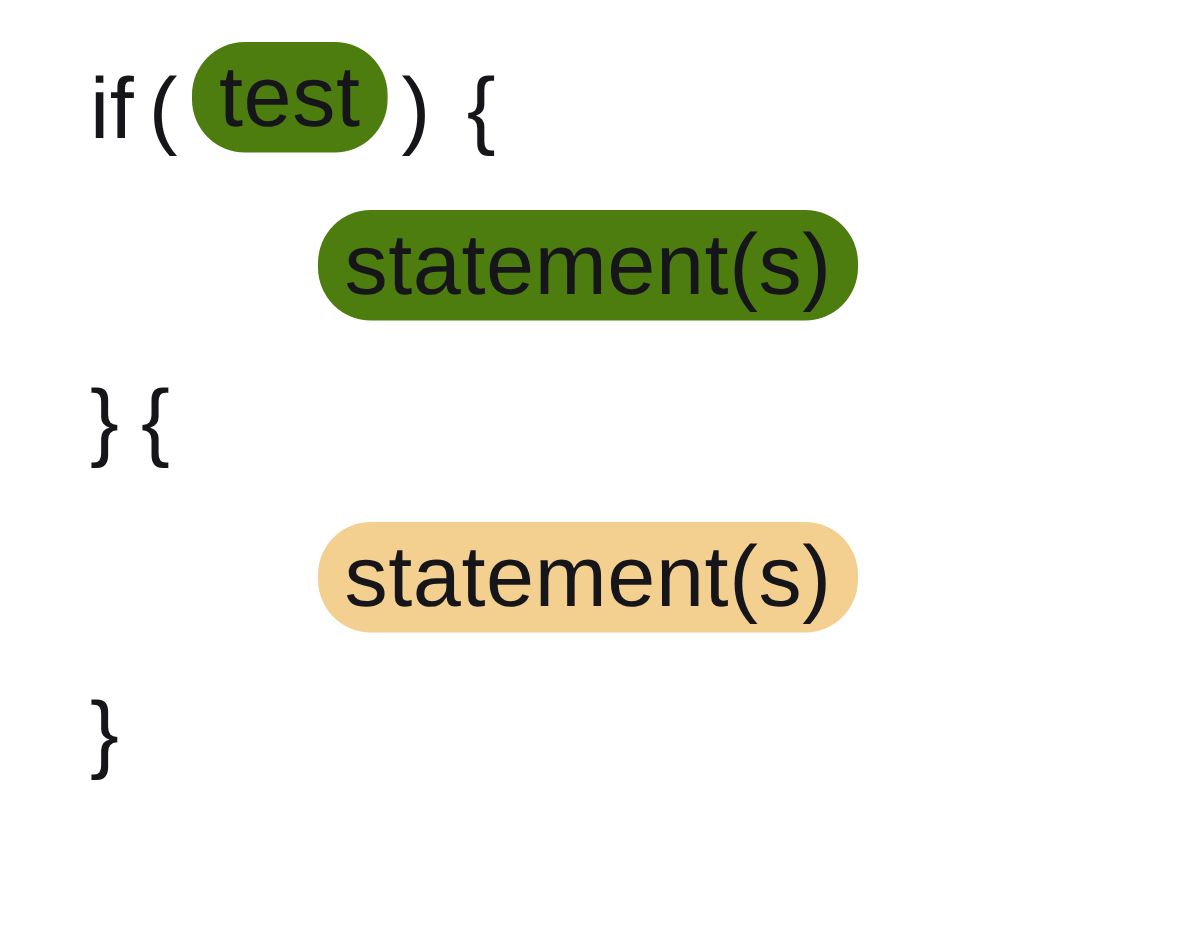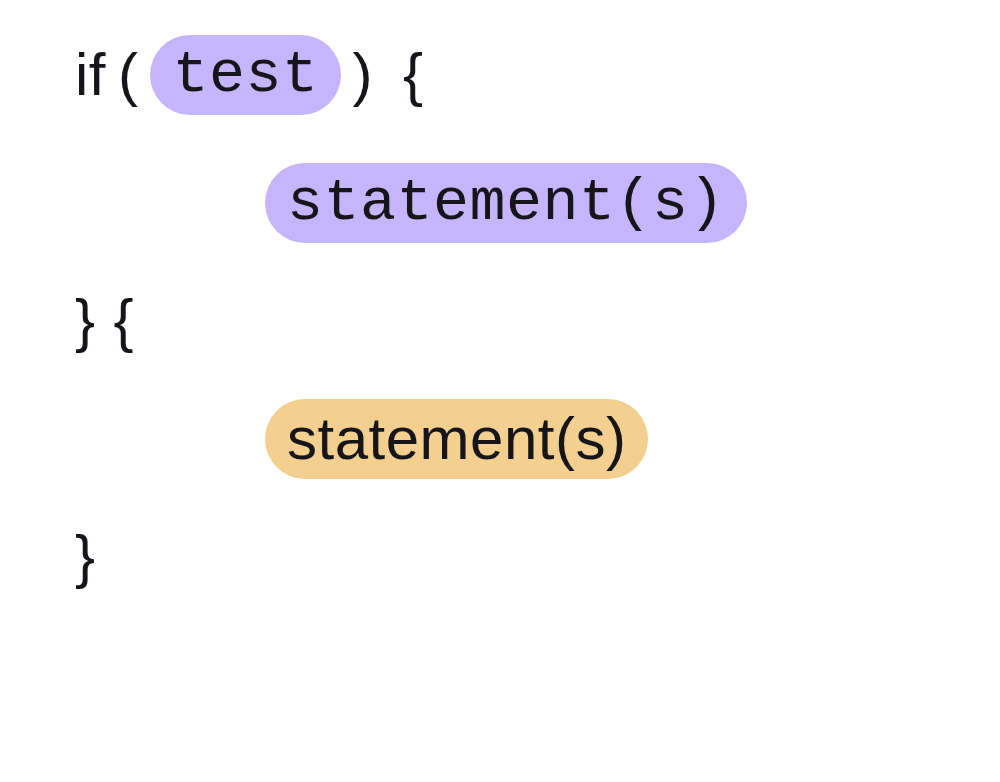--- a/index.html
+++ b/index.html
@@ -12,22 +12,22 @@
       width: 1000px;
       height: 782px;
       background: #ffffff;
       font-family: -apple-system, BlinkMacSystemFont, "Segoe UI", Helvetica, Arial, sans-serif;
       padding: 35px 75px;
       color: #15151a;
     }
     
     .line {
       display: flex;
-      align-items: center;
-      font-size: 60px;
+      align-items: flex-end;
+      font-size: 72px;
       line-height: 1;
       margin-bottom: 48px;
     }
     
     .line.indent {
       padding-left: 190px;
     }
     
     .line.last {
       margin-bottom: 0;
@@ -40,22 +40,21 @@
     .pill {
       display: inline-flex;
       align-items: center;
       justify-content: center;
       border-radius: 44px;
       padding: 10px 22px;
       letter-spacing: 0.5px;
     }
     
     .pill.blue {
-      background: #c4b5fd;
-      font-family: Liberation Mono, monospace;
+      background: #4d7c0f;
     }
     
     .pill.yellow {
       background: #f3d08f;
     }
     
     .gap-sm {
       margin-left: 12px;
       margin-right: 12px;
     }

